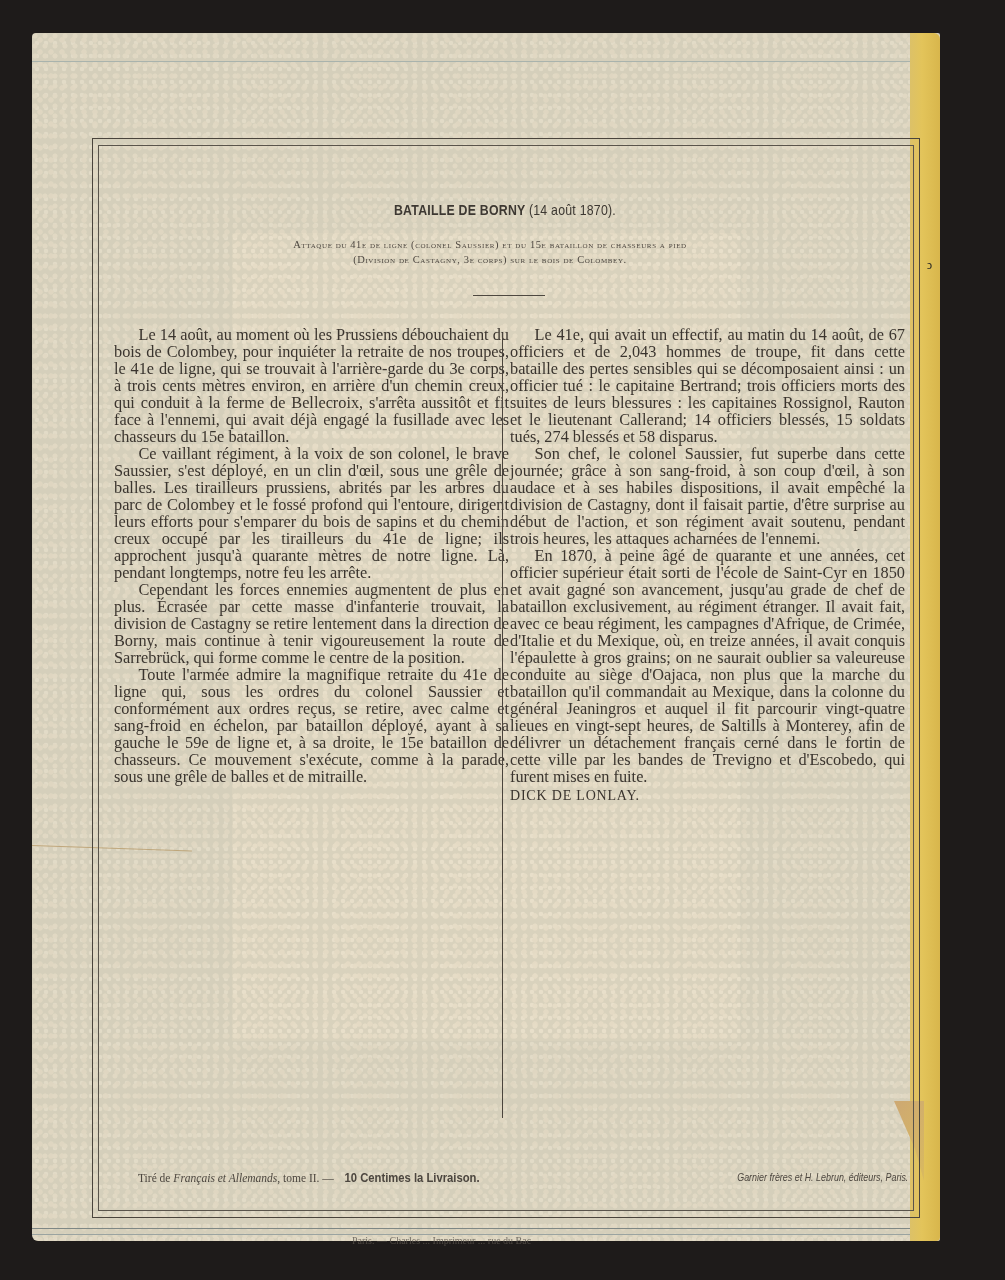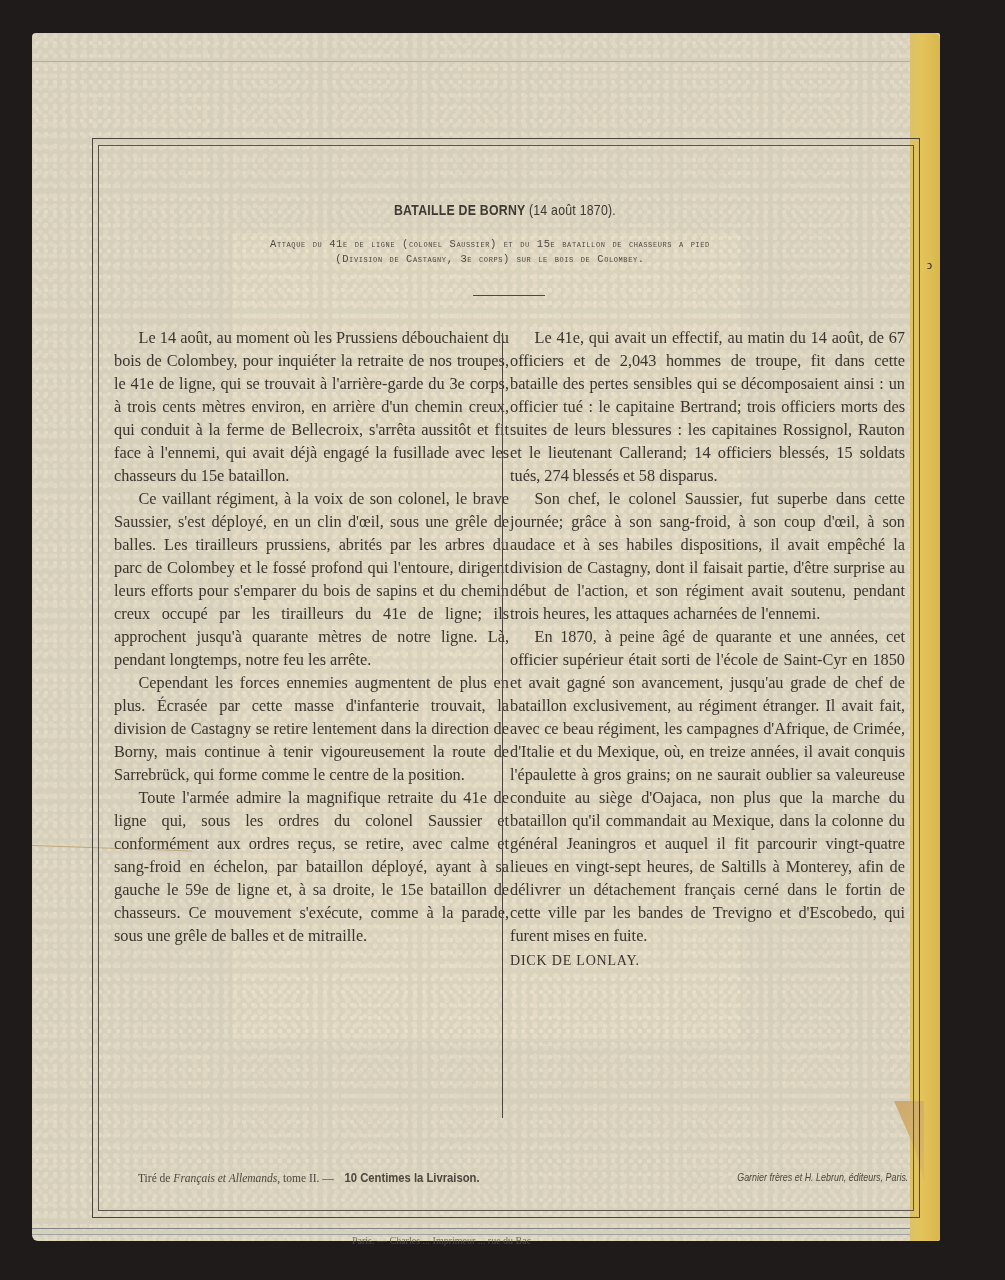--- a/index.html
+++ b/index.html
@@ -44,29 +44,29 @@
   .title {
     position: absolute; left: 66px; width: 814px; top: 168px;
     text-align: center; font-family: "Liberation Sans", "DejaVu Sans", sans-serif;
     font-weight: bold; font-size: 15px; color: #3d3832; letter-spacing: 0.3px;
     transform: scaleX(0.82); transform-origin: center;
   }
   .title .date { font-weight: normal; }
   .subtitle {
     position: absolute; left: 66px; width: 784px; top: 204px;
     text-align: center; font-size: 10.5px; color: #4d4740; line-height: 15px;
-    font-variant: small-caps; letter-spacing: 0.6px; font-family: Liberation Mono, monospace;
+    font-variant: small-caps; letter-spacing: 0.6px;
   }
   .title-rule {
     position: absolute; left: 441px; top: 262px; width: 72px; height: 0;
     border-top: 1px solid #4e4840;
   }
   .col {
     position: absolute; top: 293px; width: 395px;
-    font-size: 16.3px; line-height: 23px; color: #3a342e;
+    font-size: 16.3px; line-height: 17px; color: #3a342e;
     text-align: justify; hyphens: manual;
   }
   .col-left { left: 82px; }
   .col-right { left: 478px; font-family: Liberation Serif, serif; }
   .col p { margin: 0; text-indent: 1.5em; }
   .col-divider {
     position: absolute; left: 470px; top: 300px; width: 0; height: 785px;
     border-left: 1px solid #4a443c;
   }
   .signature {

